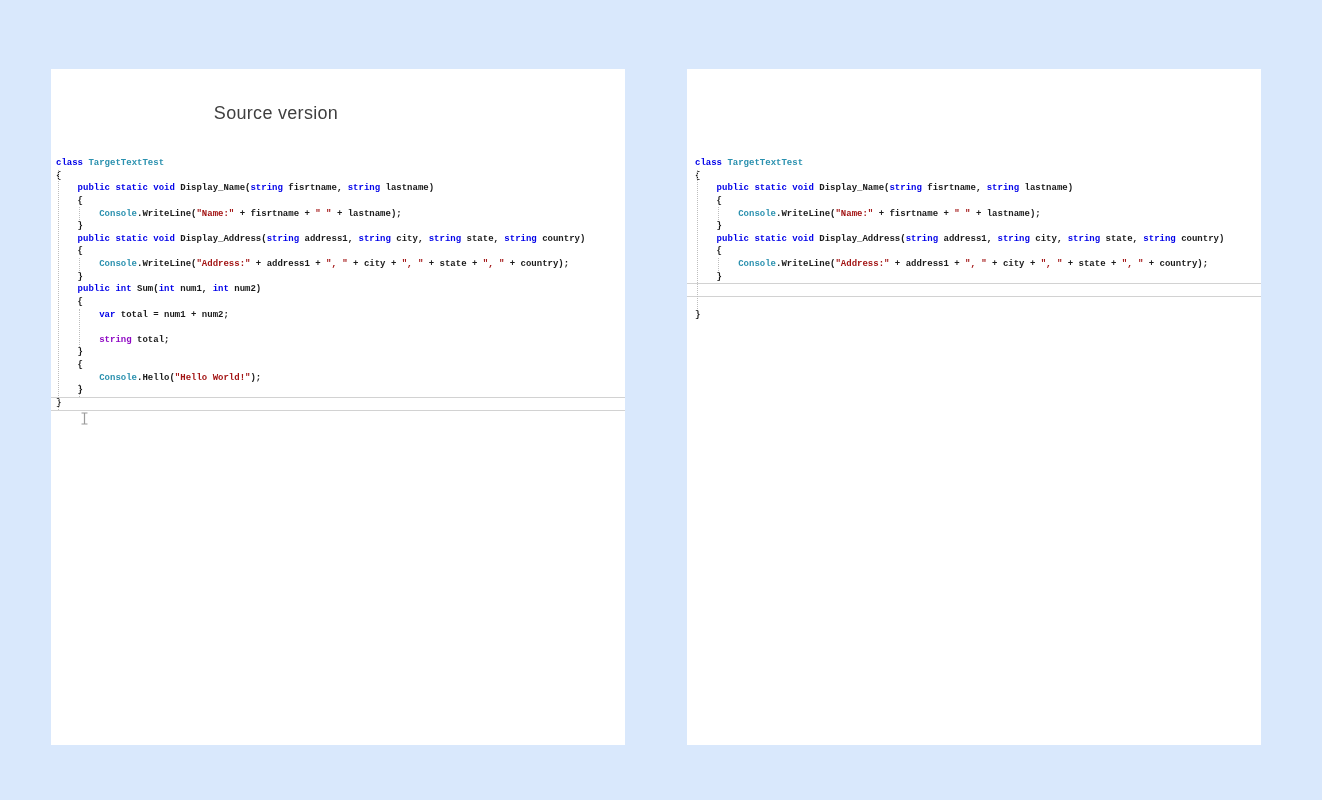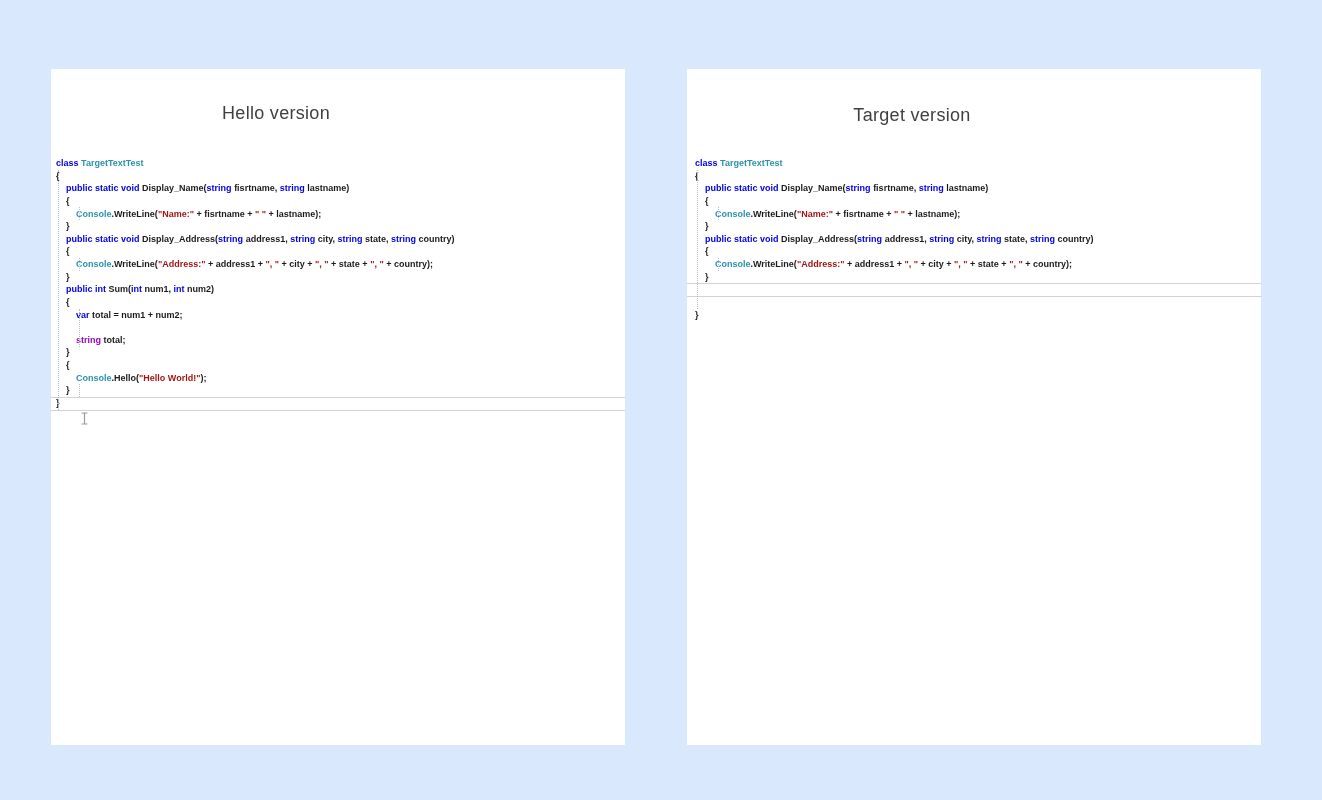--- a/index.html
+++ b/index.html
@@ -20,21 +20,21 @@
     color:var(--title-color,#3f3f3f);
   }
   #panel-target .panel-title{top:36px;}
   .code{
     position:absolute;top:88px;left:0;right:0;
   }
   #panel-source .code{padding-left:5px;}
   #panel-target .code{padding-left:8px;}
   .code-line{
     white-space:pre;
-    font-family:Liberation Sans, sans-serif;
+    font-family:Liberation Mono, monospace;
     font-size:9px;font-weight:bold;
     height:12.63px;line-height:12.63px;
     color:var(--syn-plain,#1a1a1a);
   }
   .indent-guide{
     position:absolute;width:0;
     border-left:1px dotted var(--guide-color,#bdbdbd);
   }
   .current-line{
     position:absolute;left:0;right:0;height:12px;
@@ -44,21 +44,21 @@
   }
   .code{z-index:2;}
   .current-line{z-index:1;}
   .indent-guide{z-index:3;}
   .ibeam{position:absolute;z-index:4;}
 </style>
 </head>
 <body>
 
 <section class="panel" id="panel-source">
-  <h2 class="panel-title">Hello version</h2>
+  <h2 class="panel-title">Source version</h2>
 
   <div class="current-line" style="top:328px;"></div>
 
   <div class="indent-guide" style="left:7px;top:101px;height:240px;"></div>
   <div class="indent-guide" style="left:28px;top:138px;height:13px;"></div>
   <div class="indent-guide" style="left:28px;top:189px;height:13px;"></div>
   <div class="indent-guide" style="left:28px;top:240px;height:38px;"></div>
   <div class="indent-guide" style="left:28px;top:315px;height:13px;"></div>
 
   <div class="code">
@@ -85,21 +85,20 @@
     </div>
 
   <div class="ibeam" style="left:29px;top:342px;">
     <svg width="9" height="13" viewBox="0 0 9 13">
       <path d="M1.5 1 H7.5 M4.5 1 V12 M1.5 12 H7.5" stroke="#9a9a9a" stroke-width="1.2" fill="none"></path>
     </svg>
   </div>
 </section>
 
 <section class="panel" id="panel-target">
-  <h2 class="panel-title">Target version</h2>
 
   <div class="current-line" style="top:214px;"></div>
 
   <div class="indent-guide" style="left:10px;top:101px;height:139px;"></div>
   <div class="indent-guide" style="left:31px;top:138px;height:13px;"></div>
   <div class="indent-guide" style="left:31px;top:189px;height:13px;"></div>
 
   <div class="code">
       <div class="code-line"><span style="color: var(--syn-keyword);">class</span><span style="color: var(--syn-plain);"> </span><span style="color: var(--syn-type);">TargetTextTest</span></div>
       <div class="code-line"><span style="color: var(--syn-plain);">{</span></div>

